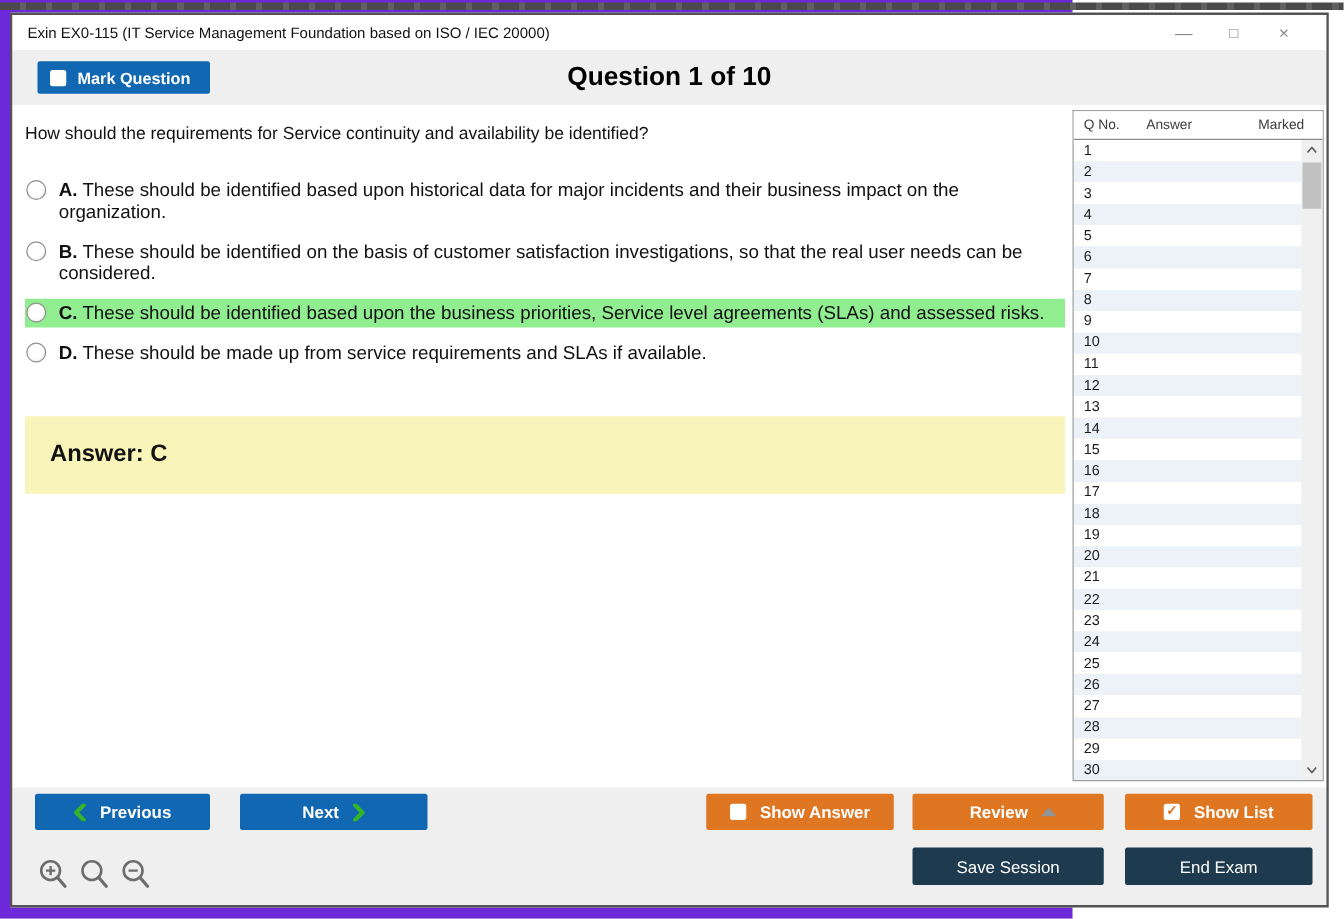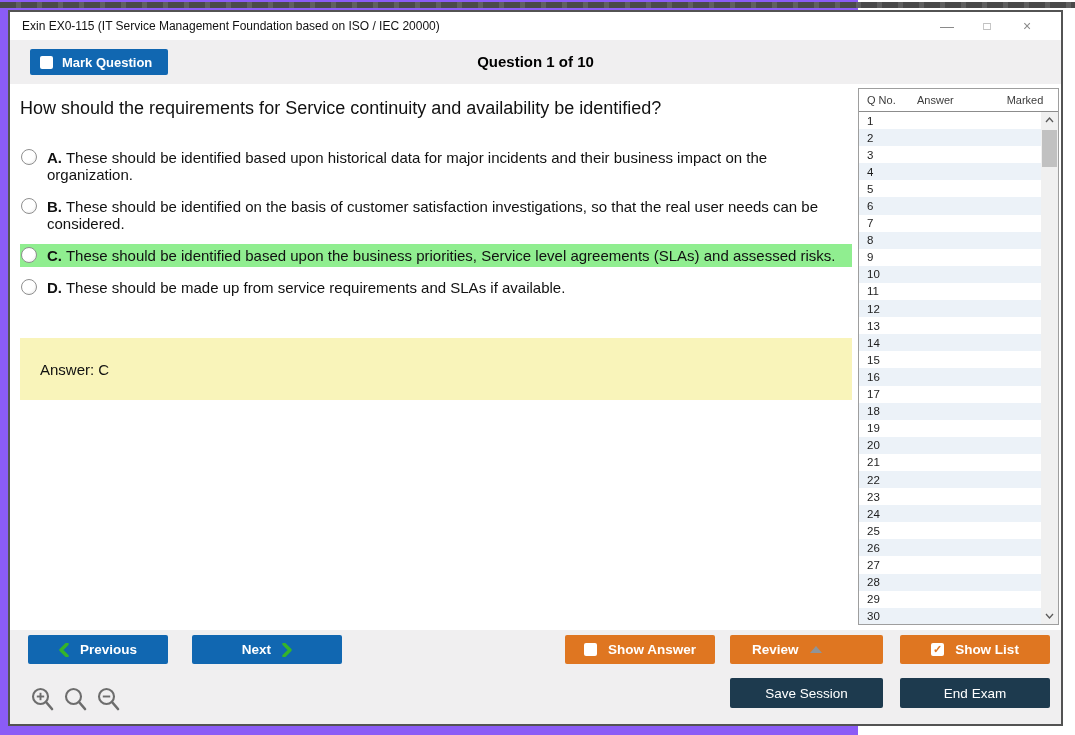--- a/index.html
+++ b/index.html
@@ -1,18 +1,18 @@
 <!DOCTYPE html>
 <html style="--accent_blue: #1167b1; --accent_orange: #df7621; --navy: #1d3a4e; --highlight_green: #90ee90; --answer_yellow: #f9f4ba; --stripe_blue: #ecf2f8; --window_border: #535353; --chevron_green: #35b42a;"><head>
 <meta charset="utf-8">
 <style>
   * { margin:0; padding:0; box-sizing:border-box; }
   html,body { width:1075px; height:735px; background:#ffffff; overflow:hidden;
               font-family:"Liberation Sans", sans-serif; }
-  .page { position:relative; width:858px; height:735px; background:#8b5cf6; }
+  .page { position:relative; width:858px; height:735px; background:#6d28d9; }
 
   .top-strip { position:absolute; left:0; top:2px; width:1075px; height:6px;
     background:repeating-linear-gradient(90deg,#4a4a4a 0 16px,#606060 16px 21px); }
 
   .window { position:absolute; left:8px; top:10px; width:1055px; height:716px;
     background:#fff; border:2px solid var(--window_border,#535353);
     display:flex; flex-direction:column; }
 
   
   .title-bar { height:28px; background:#fff; display:flex; align-items:center; flex:0 0 auto; }
@@ -24,36 +24,36 @@
 
   
   .header-strip { height:44px; background:#f0eff0; position:relative; flex:0 0 auto; }
   .mark-btn { position:absolute; left:20px; top:9px; height:26px; min-width:138px;
     background:var(--accent_blue,#1167b1); color:#fff; font-size:13px; font-weight:bold;
     display:flex; align-items:center; gap:9px; padding:0 14px 0 10px; border:none; border-radius:2px; }
   .checkbox { width:13px; height:13px; background:#fff; border-radius:2px; flex:0 0 auto;
     display:flex; align-items:center; justify-content:center; font-size:11px; font-weight:bold; }
   .checkbox .check { color:var(--accent_orange,#df7621); line-height:1; }
   .q-counter { position:absolute; left:0; right:0; top:0; height:44px; text-align:center;
-    line-height:44px; font-size:15px; font-weight:bold; color:#000; pointer-events:none; }
+    line-height:44px; font-size:21px; font-weight:bold; color:#000; pointer-events:none; }
 
   
   .content { flex:1 1 auto; position:relative; background:#fff; }
   .question-area { position:absolute; left:10px; top:14px; width:832px; }
-  .question-text { font-size:18px; color:#111; margin-bottom:27px; }
+  .question-text { font-size:14px; color:#111; margin-bottom:27px; }
   .opt-row { display:flex; align-items:flex-start; margin-bottom:9px; padding:3px 0; }
   .opt-row.highlighted { background:var(--highlight_green,#90ee90); }
   .radio { width:16px; height:16px; border-radius:50%; border:1px solid #8f8f8f;
     background:radial-gradient(circle at 35% 30%, #ffffff 55%, #e3e3e3);
     flex:0 0 auto; margin:0 10px 0 1px; }
   .opt-label { font-size:15px; color:#111; line-height:17px; max-width:795px; }
   .opt-letter { font-weight:bold; }
   .answer-box { margin-top:39px; height:62px; background:var(--answer_yellow,#f9f4ba);
     display:flex; align-items:center; padding-left:20px; }
-  .answer-text { font-size:15px; font-weight:normal; color:#111; }
+  .answer-text { font-size:19px; font-weight:bold; color:#111; }
 
   
   .qlist-panel { position:absolute; left:848px; top:4px; width:201px; height:537px;
     border:1px solid #9e9e9e; background:#fff; display:flex; flex-direction:column; }
   .qlist-header { height:23px; border-bottom:1px solid #8c8c8c; display:grid;
     grid-template-columns:58px 73px 70px; align-items:center; flex:0 0 auto; background:#fff; }
   .qlist-header .col { font-size:11px; color:#3c3c3c; }
   .qlist-header .col:nth-child(1){ padding-left:8px; }
   .qlist-header .col:nth-child(2){ text-align:left; }
   .qlist-header .col:nth-child(3){ text-align:center; }
@@ -75,21 +75,21 @@
   
   .footer { height:94px; background:#f0eff0; position:relative; flex:0 0 auto; }
   .btn { position:absolute; height:29px; display:flex; align-items:center; justify-content:center;
     border:none; border-radius:2px; color:#fff; font-size:13.5px; font-weight:bold; gap:11px; }
   .btn.blue { background:var(--accent_blue,#1167b1); }
   .btn.orange { background:var(--accent_orange,#df7621); font-weight:600; }
   .btn.navy { background:var(--navy,#1d3a4e); font-weight:400; height:30px; }
   .btn-previous { left:18px; top:5px; width:140px; }
   .btn-next { left:182px; top:5px; width:150px; }
   .btn-show-answer { left:555px; top:5px; width:150px; }
-  .btn-review { left:720px; top:5px; width:153px; justify-content:flex-start; padding:0 14px 0 22px; }
+  .btn-review { left:720px; top:5px; width:153px; justify-content:center; padding:0 14px 0 22px; }
   .btn-show-list { left:890px; top:5px; width:150px; }
   .btn-save { left:720px; top:48px; width:153px; }
   .btn-end { left:890px; top:48px; width:150px; }
   .chev { width:10px; height:14px; flex:0 0 auto; }
   .tri-up { width:0; height:0; border-left:6px solid transparent; border-right:6px solid transparent;
     border-bottom:7px solid #8f9499; }
   .zoom-controls { position:absolute; left:20px; top:56px; display:flex; gap:8px; }
   .zoom-ic { width:25px; height:26px; }
 </style>
 </head>

